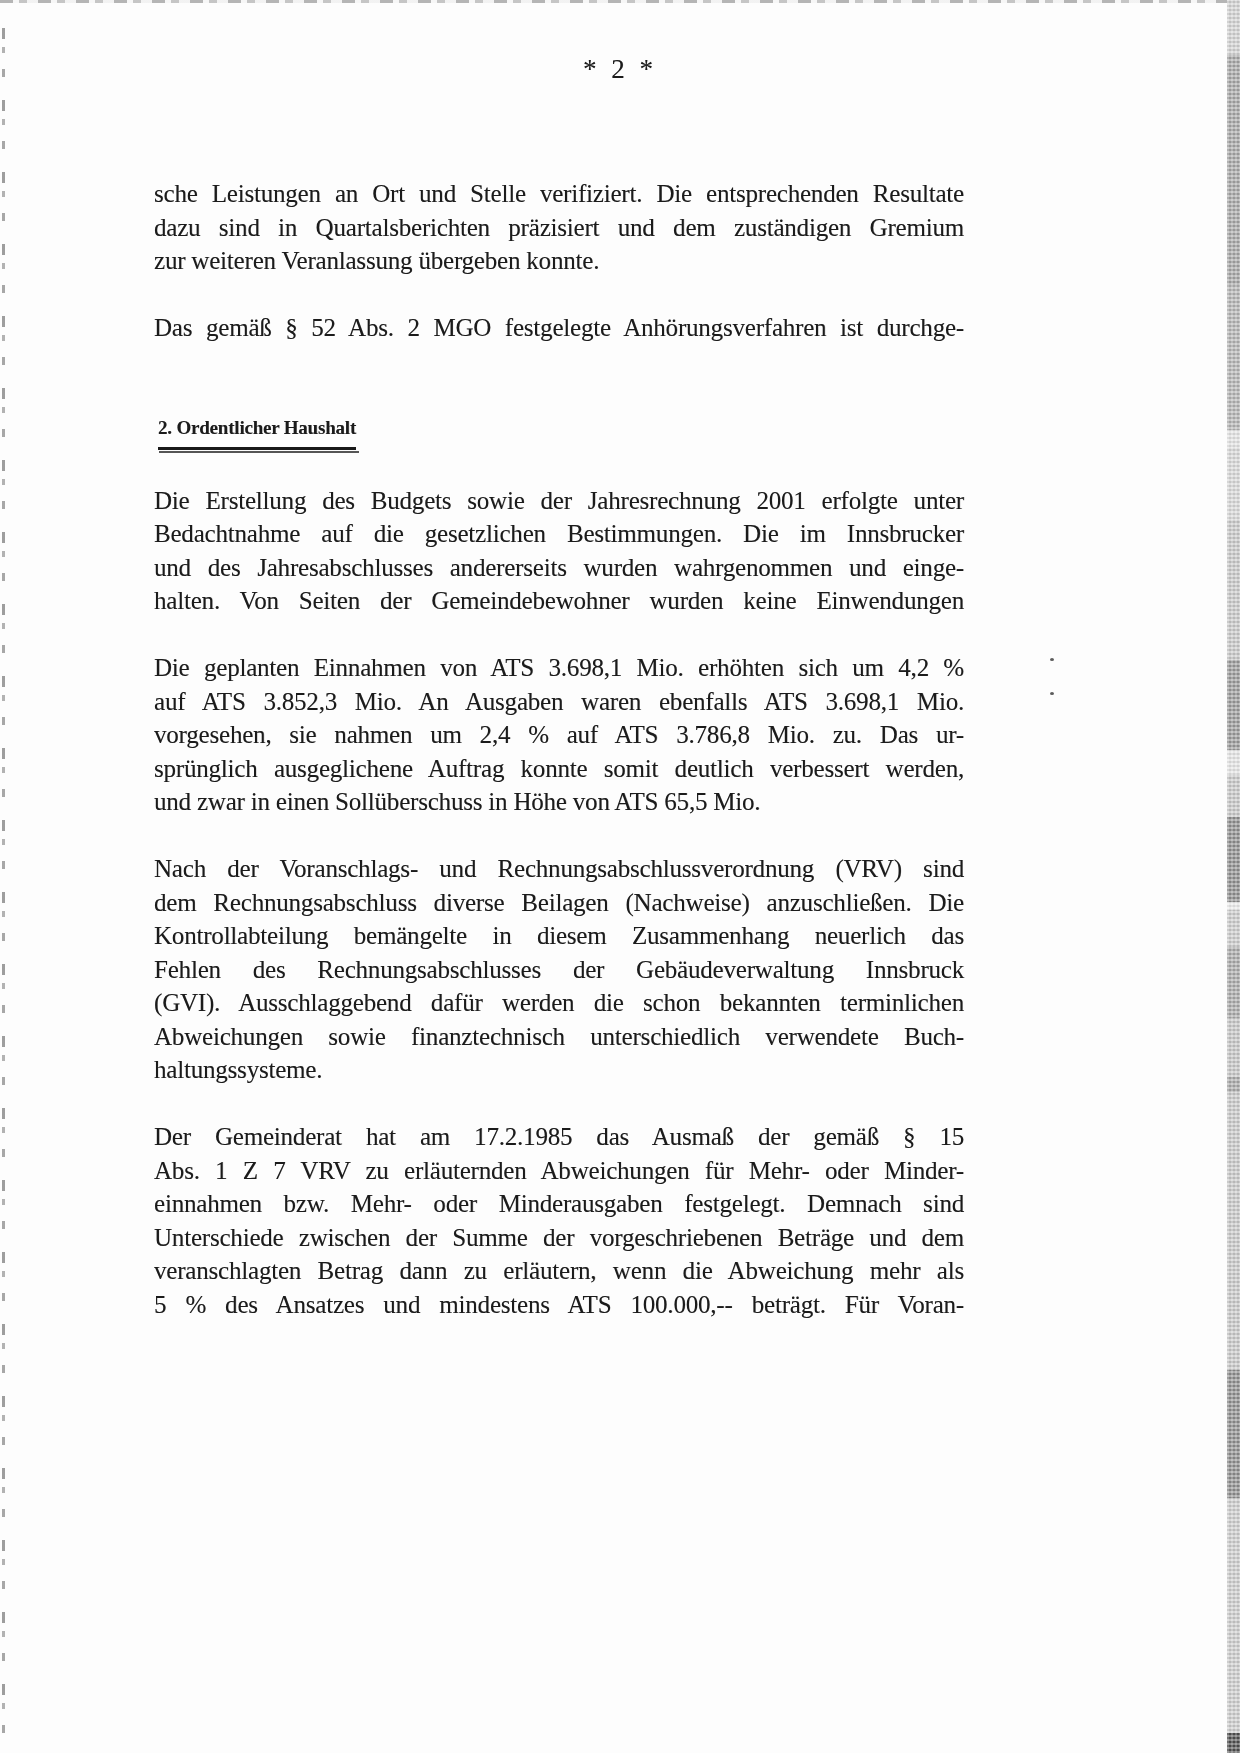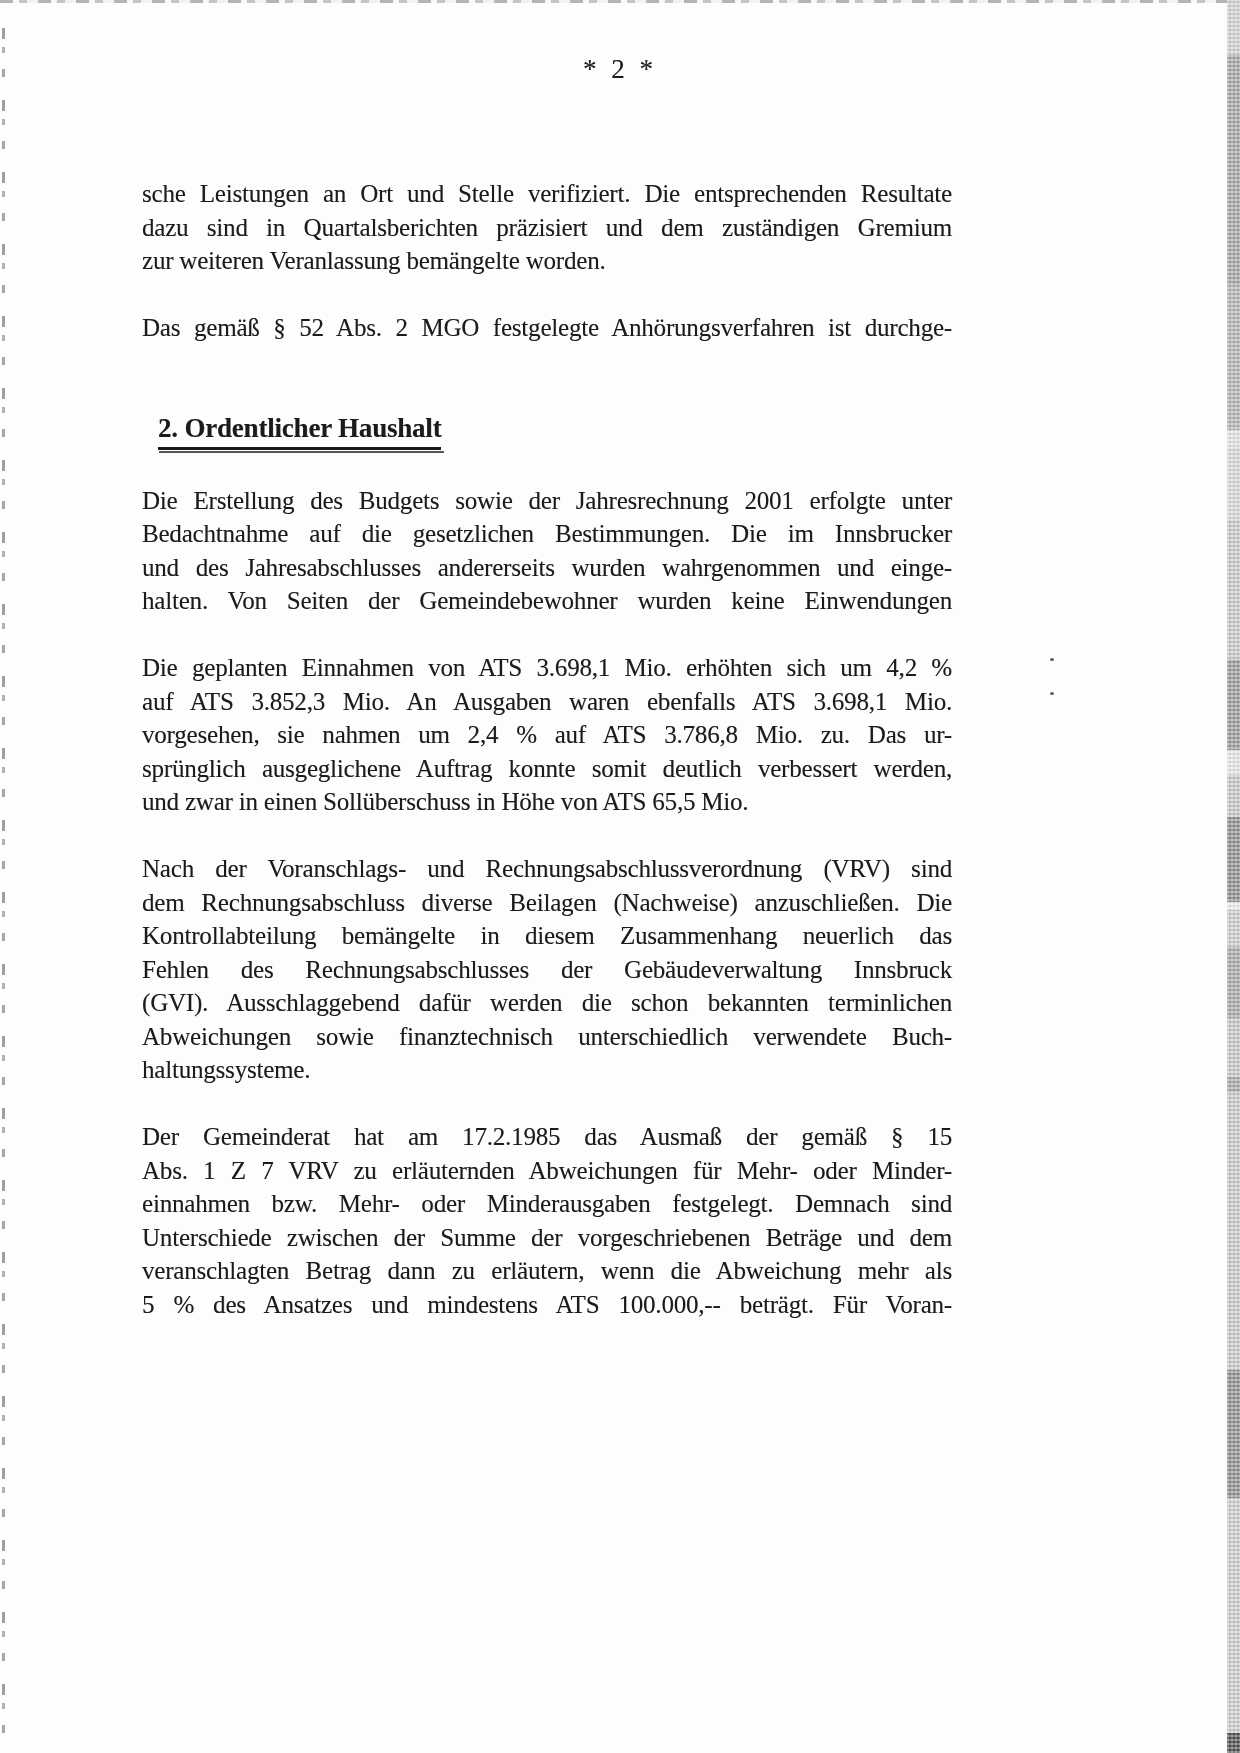--- a/index.html
+++ b/index.html
@@ -60,32 +60,32 @@
 
   
   .page-number {
     position:absolute; top:54px; left:0; width:100%;
     text-align:center; font-size:27px; letter-spacing:4px;
     text-shadow:0.3px 0.3px 0.5px rgba(20,20,20,.35);
   }
 
   
   .text-column {
-    position:absolute; left:142px; top:177px; width:810px;
+    position:absolute; left:154px; top:177px; width:810px;
     font-size:25px; line-height:33.5px; letter-spacing:-0.2px;
     text-shadow:0.3px 0.3px 0.5px rgba(20,20,20,.35);
     font-family:Liberation Serif, serif;
   }
   .para { margin:0 0 33.5px 0; }
   .jline { text-align:justify; text-align-last:justify; }
   .jline.last { text-align-last:left; }
 
   .heading {
-    margin:66px 0 34px 16px;
-    font-size:27px; font-weight:bold; line-height:34px;
+    margin:66px 0 34px 4px;
+    font-size:19px; font-weight:bold; line-height:34px;
   }
   .heading-text {
     display:inline-block; position:relative;
     border-bottom:3px solid #191919; padding-bottom:2px;
   }
   .heading-text::after {
     content:""; position:absolute; left:1px; right:-3px; bottom:-6px;
     height:2px; background:#565656;
   }
 </style>
@@ -100,21 +100,21 @@
   <div class="speck speck-1"></div>
   <div class="speck speck-2"></div>
 
   <div class="page-number">* 2 *</div>
 
   <div class="text-column">
 
     <div class="para">
       <div class="jline">sche Leistungen an Ort und Stelle verifiziert. Die entsprechenden Resultate</div>
       <div class="jline">dazu sind in Quartalsberichten präzisiert und dem zuständigen Gremium</div>
-      <div class="jline last">zur weiteren Veranlassung bemängelte worden.</div>
+      <div class="jline last">zur weiteren Veranlassung übergeben konnte.</div>
     </div>
 
 
     <div class="para">
       <div class="jline">Das gemäß § 52 Abs. 2 MGO festgelegte Anhörungsverfahren ist durchge-</div>
     </div>
 
     <h2 class="heading"><span class="heading-text">2. Ordentlicher Haushalt</span></h2>
 
     <div class="para">

